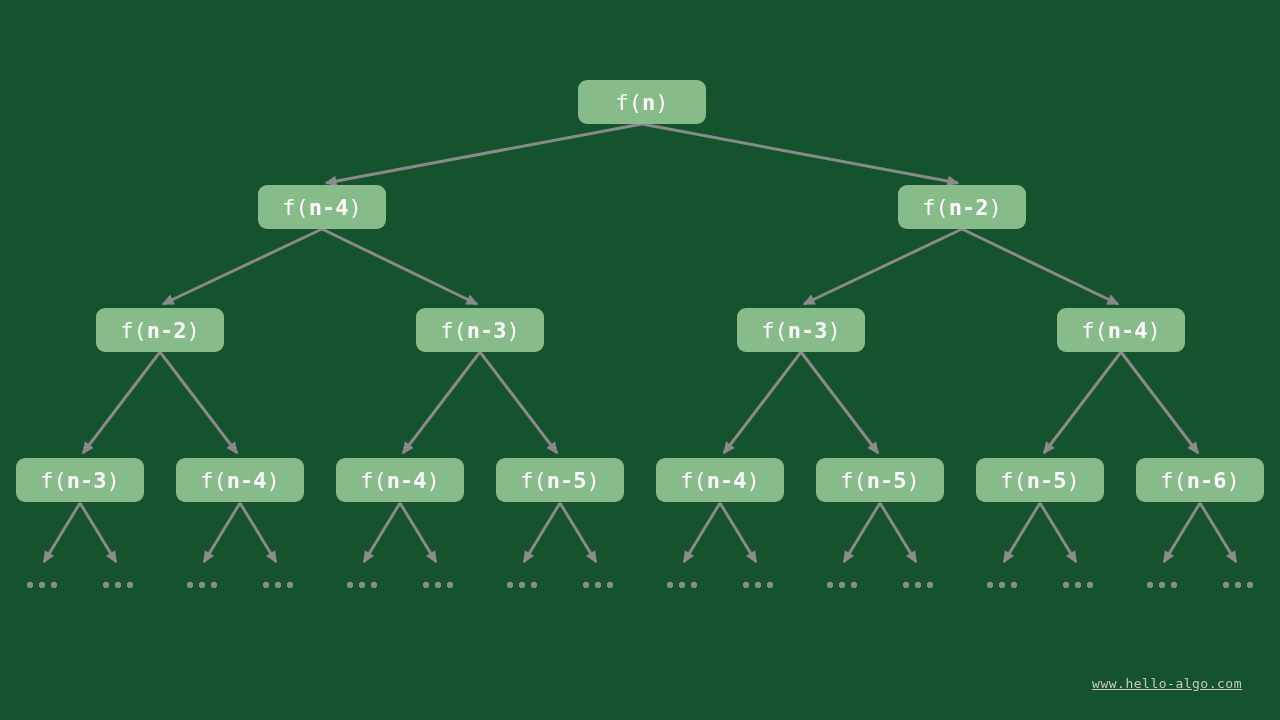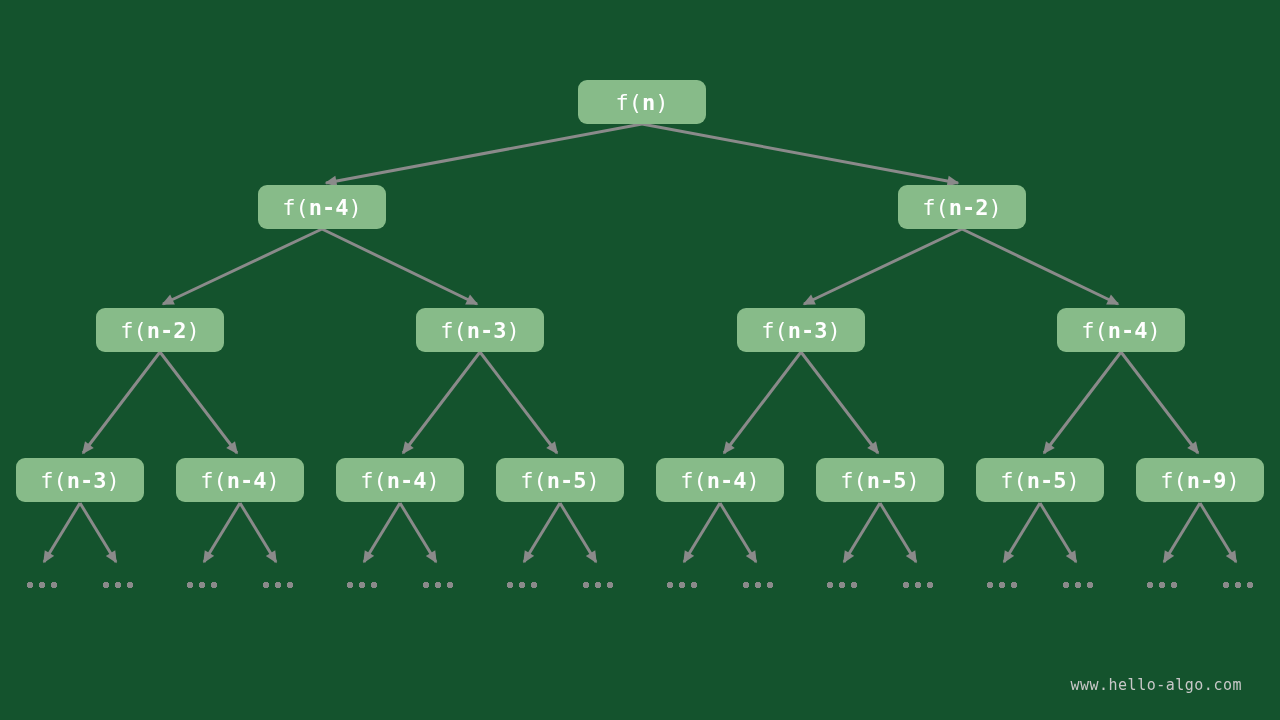--- a/index.html
+++ b/index.html
@@ -41,23 +41,24 @@
     height: 6px;
     background-image: radial-gradient(circle at 3px 3px, #8a8a8a 3px, rgba(0,0,0,0) 3.5px);
     background-size: 12px 6px;
     background-repeat: repeat-x;
   }
   .watermark {
     position: absolute;
     right: 38px;
     top: 676px;
     color: #c8c8c8;
-    font-size: 15px;
+    font-size: 13px;
     letter-spacing: 0.5px;
     white-space: nowrap;
+    text-decoration: underline;
   }
 </style>
 </head>
 <body>
 
 <div class="stage">
 
   <svg class="edges" viewBox="0 0 1280 720" xmlns="http://www.w3.org/2000/svg">
     <defs>
       <marker id="ah" markerUnits="userSpaceOnUse" markerWidth="16" markerHeight="14" refX="11" refY="6" orient="auto">
@@ -137,21 +138,21 @@
   <div class="node" style="left:656px;top:458px">
     <span class="nl"><span>f(</span><b>n-4</b><span>)</span></span>
   </div>
   <div class="node" style="left:816px;top:458px">
     <span class="nl"><span>f(</span><b>n-5</b><span>)</span></span>
   </div>
   <div class="node" style="left:976px;top:458px">
     <span class="nl"><span>f(</span><b>n-5</b><span>)</span></span>
   </div>
   <div class="node" style="left:1136px;top:458px">
-    <span class="nl"><span>f(</span><b>n-9</b><span>)</span></span>
+    <span class="nl"><span>f(</span><b>n-6</b><span>)</span></span>
   </div>
 
   <div class="leaf" style="left:27px;top:582px" title="..."></div>
   <div class="leaf" style="left:103px;top:582px" title="..."></div>
   <div class="leaf" style="left:187px;top:582px" title="..."></div>
   <div class="leaf" style="left:263px;top:582px" title="..."></div>
   <div class="leaf" style="left:347px;top:582px" title="..."></div>
   <div class="leaf" style="left:423px;top:582px" title="..."></div>
   <div class="leaf" style="left:507px;top:582px" title="..."></div>
   <div class="leaf" style="left:583px;top:582px" title="..."></div>

